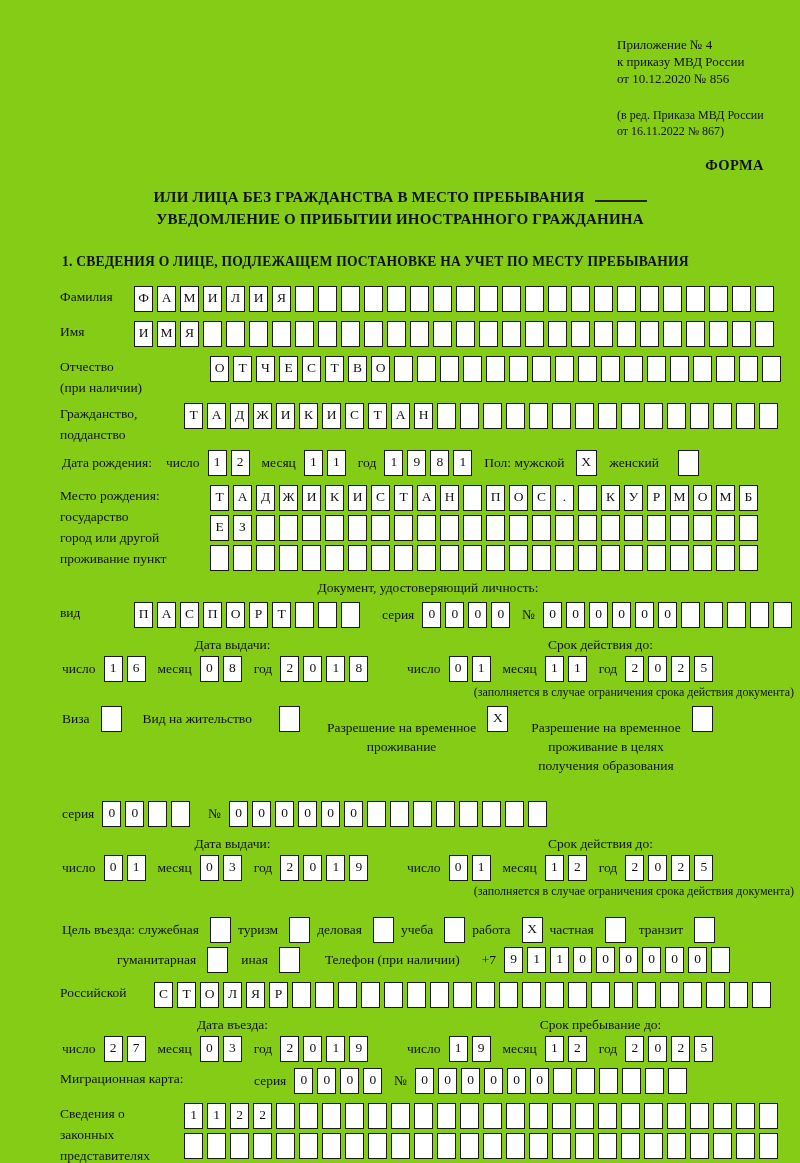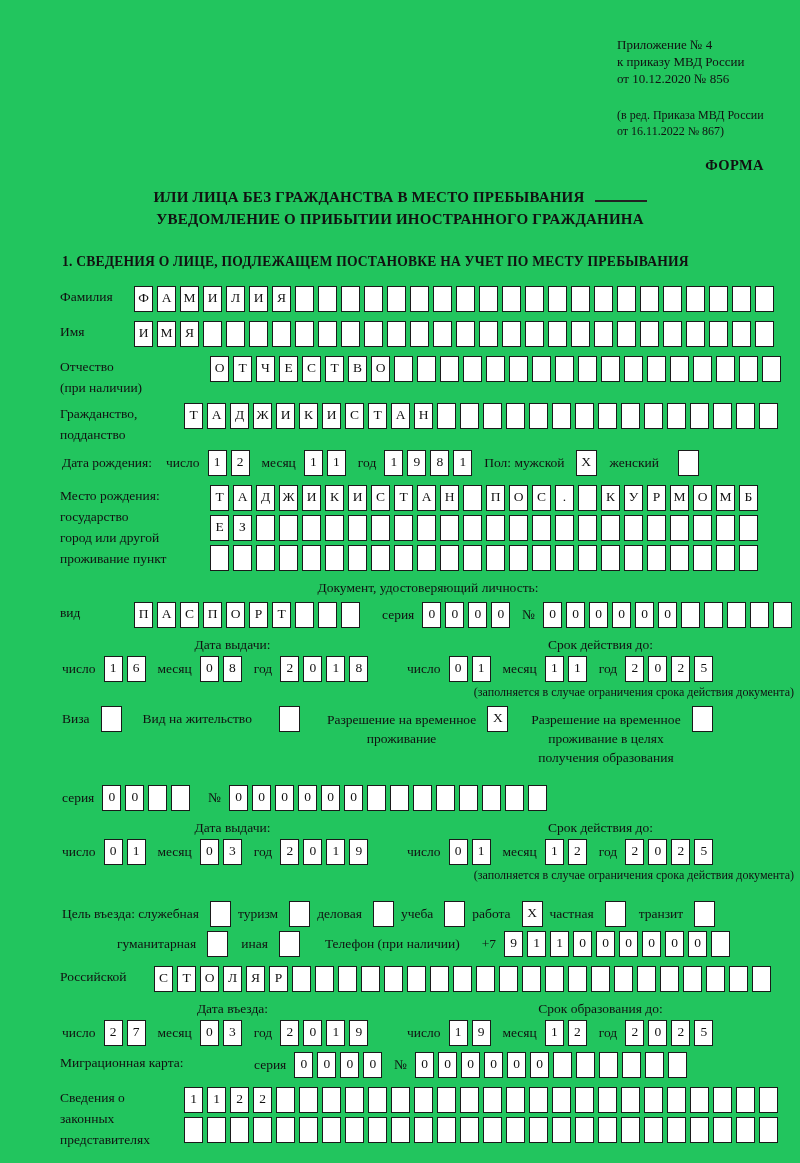--- a/index.html
+++ b/index.html
@@ -1,33 +1,33 @@
 <!DOCTYPE html>
 <html><head>
 <meta charset="utf-8">
 <style>
   html,body{margin:0;padding:0;background:#e8e8e8;}
   .page{
-    width:800px;height:1163px;background:#22c55e;margin:0 auto;
+    width:800px;height:1163px;background:#84cc16;margin:0 auto;
     font-family:"Liberation Serif","DejaVu Serif",serif;color:#111;
     box-sizing:border-box;padding-top:36px;overflow:hidden;position:relative;
   }
   .appendix{margin-left:617px;width:180px;font-size:13px;line-height:17px;}
   .appendix .edition{font-size:12px;line-height:16px;margin-top:20px;}
   .form-label{text-align:right;padding-right:36px;font-weight:bold;font-size:14.5px;margin-top:18px;letter-spacing:.4px;}
   .doc-title{text-align:center;font-weight:bold;font-size:15px;line-height:22px;margin-top:12px;letter-spacing:.2px;}
   .blank{display:inline-block;width:52px;border-bottom:2px solid #222;height:.95em;margin-left:10px;}
   .section-heading{font-weight:bold;font-size:13.6px;margin-top:24px;padding-left:62px;letter-spacing:.2px;}
   #form-body{margin-top:16px;padding:0 4px 0 60px;font-size:13.5px;}
   .form-row{display:flex;align-items:flex-start;margin-bottom:5px;}
   .row-label{flex:0 0 auto;font-size:13.5px;line-height:21px;}
   .row-content{flex:1 1 auto;}
   .content-line{display:flex;align-items:flex-start;margin-bottom:4px;flex-wrap:nowrap;}
   .seg-text{line-height:26px;margin:0 6px 0 2px;white-space:nowrap;}
-  .seg-tc{display:inline-block;text-align:center;line-height:19px;margin:4px 6px;white-space:nowrap;}
+  .seg-tc{display:inline-block;text-align:center;line-height:19px;margin:12px 6px;white-space:nowrap;}
   .box-group{display:inline-flex;margin:0 6px 0 2px;}
   .char-box{
     display:inline-block;box-sizing:border-box;width:19px;height:26px;
     border:1.8px solid #1a1a1a;margin-right:4px;text-align:center;
     font-size:13.5px;line-height:22px;background:#fff;
   }
   .cb{
     display:inline-block;box-sizing:border-box;width:21px;height:26px;
     border:1.8px solid #1a1a1a;text-align:center;font-size:13.5px;line-height:22px;
     margin:0 5px;background:#fff;flex:0 0 auto;
@@ -646,21 +646,21 @@
               <span class="seg-text">год</span>
               <span class="box-group">
                 <span class="char-box">2</span>
                 <span class="char-box">0</span>
                 <span class="char-box">1</span>
                 <span class="char-box">9</span>
               </span>
             </div>
           </div>
           <div class="dates-right">
-            <div class="dates-heading">Срок образования до:</div>
+            <div class="dates-heading">Срок пребывание до:</div>
             <div class="dates-line">
               <span class="seg-text">число</span>
               <span class="box-group">
                 <span class="char-box">1</span>
                 <span class="char-box">9</span>
               </span>
               <span class="seg-text">месяц</span>
               <span class="box-group">
                 <span class="char-box">1</span>
                 <span class="char-box">2</span>

